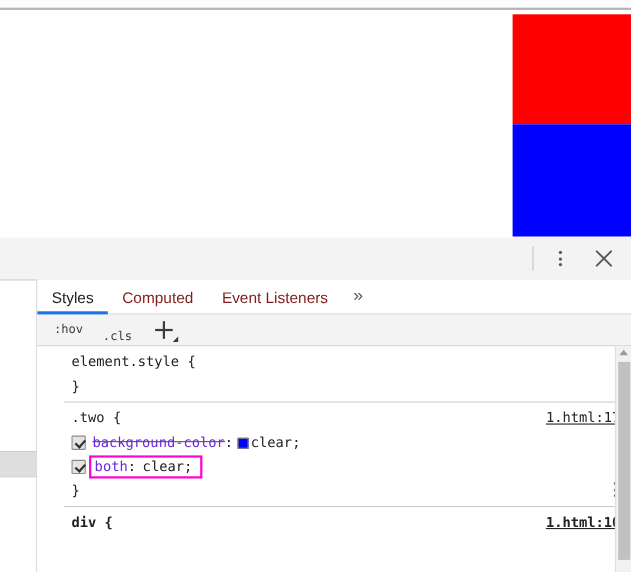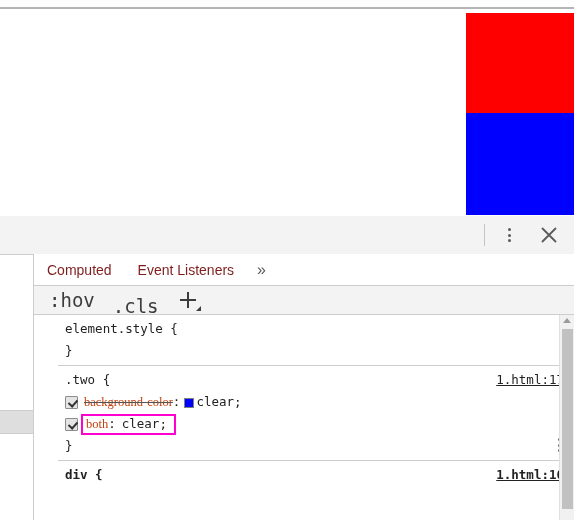--- a/index.html
+++ b/index.html
@@ -190,21 +190,21 @@
     box-sizing: border-box;
     display: flex;
     align-items: center;
     padding-left: 6px;
     font-family: "Liberation Sans", sans-serif;
     font-size: 13px;
     color: #757575;
   }
   .hov-btn, .cls-btn {
     font-family: "DejaVu Sans Mono", monospace;
-    font-size: 19px;
+    font-size: 11px;
     color: #3c3c3c;
     padding: 0 6px;
     height: 20px;
     line-height: 20px;
   }
   .hov-btn { margin-left: 9px; }
   .cls-btn { margin-left: 6px; margin-top: 11px; }
   .plus-btn {
     position: relative;
     margin-left: 12px;
@@ -279,21 +279,21 @@
   }
   .chk::after {
     content: "";
     position: absolute;
     left: 3.5px; top: 1px;
     width: 4px; height: 7px;
     border: solid #333333;
     border-width: 0 2px 2px 0;
     transform: rotate(42deg);
   }
-  .prop { color: #c2410c; font-family: Liberation Serif, serif; }
+  .prop { color: #6d28d9; }
   .prop.overridden { text-decoration: line-through; text-decoration-color: #555; }
   .punct { color: #222222; }
   .val { color: #222222; }
   .swatch {
     display: inline-block;
     width: 10px; height: 10px;
     border: 1px solid #808080;
     background: #0000ff;
     margin: 0 2px 0 4px;
     position: relative;
@@ -383,20 +383,23 @@
     <div class="left-strip">
       <div class="left-strip-line" style="top:0px;"></div>
       <div class="left-strip-highlight"></div>
       <div class="left-strip-line" style="top:156px;"></div>
       <div class="left-strip-line" style="top:179px;"></div>
     </div>
 
     <div class="sidebar-pane">
 
       <div class="dt-tabs">
+        <div class="dt-tab active">
+          <span>Styles</span>
+        </div>
         <div class="dt-tab">
           <span>Computed</span>
         </div>
         <div class="dt-tab">
           <span>Event Listeners</span>
         </div>
         <div class="dt-tab-more">
           <span>»</span>
         </div>
       </div>

